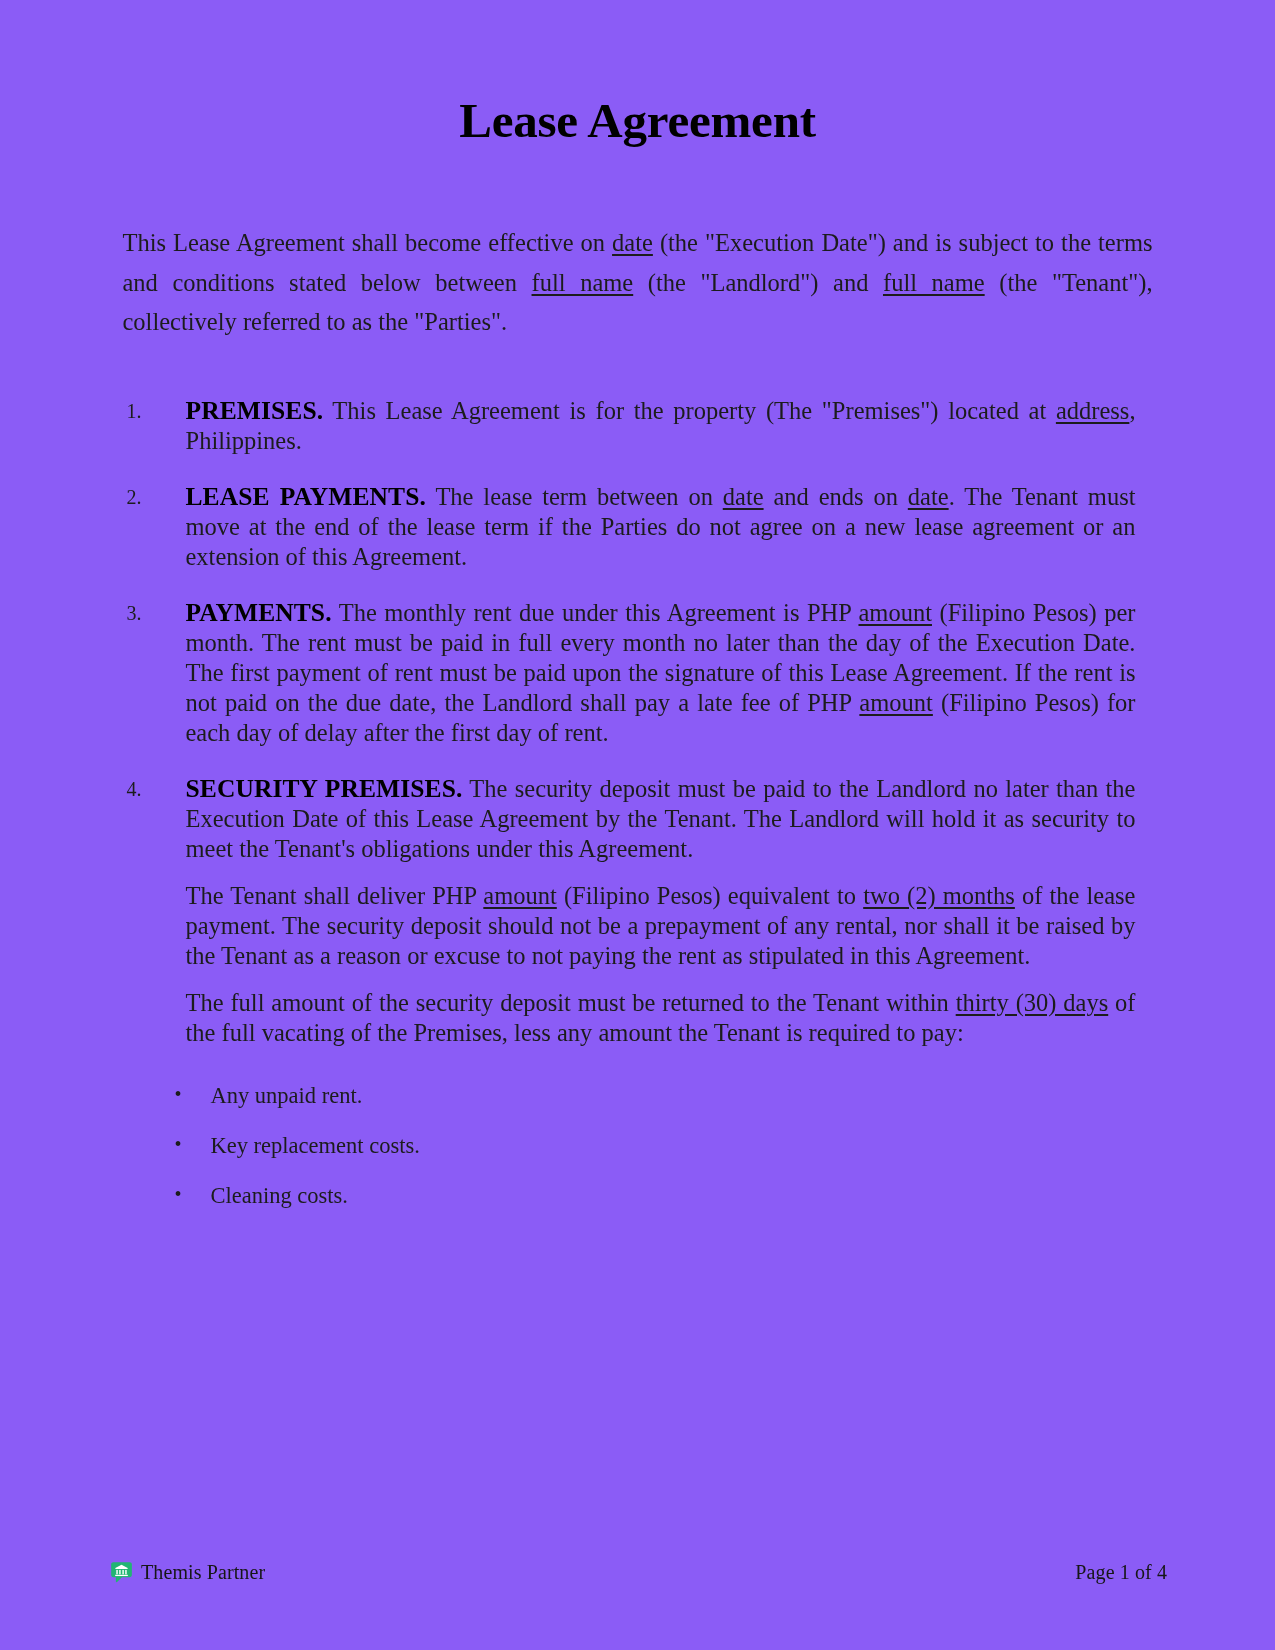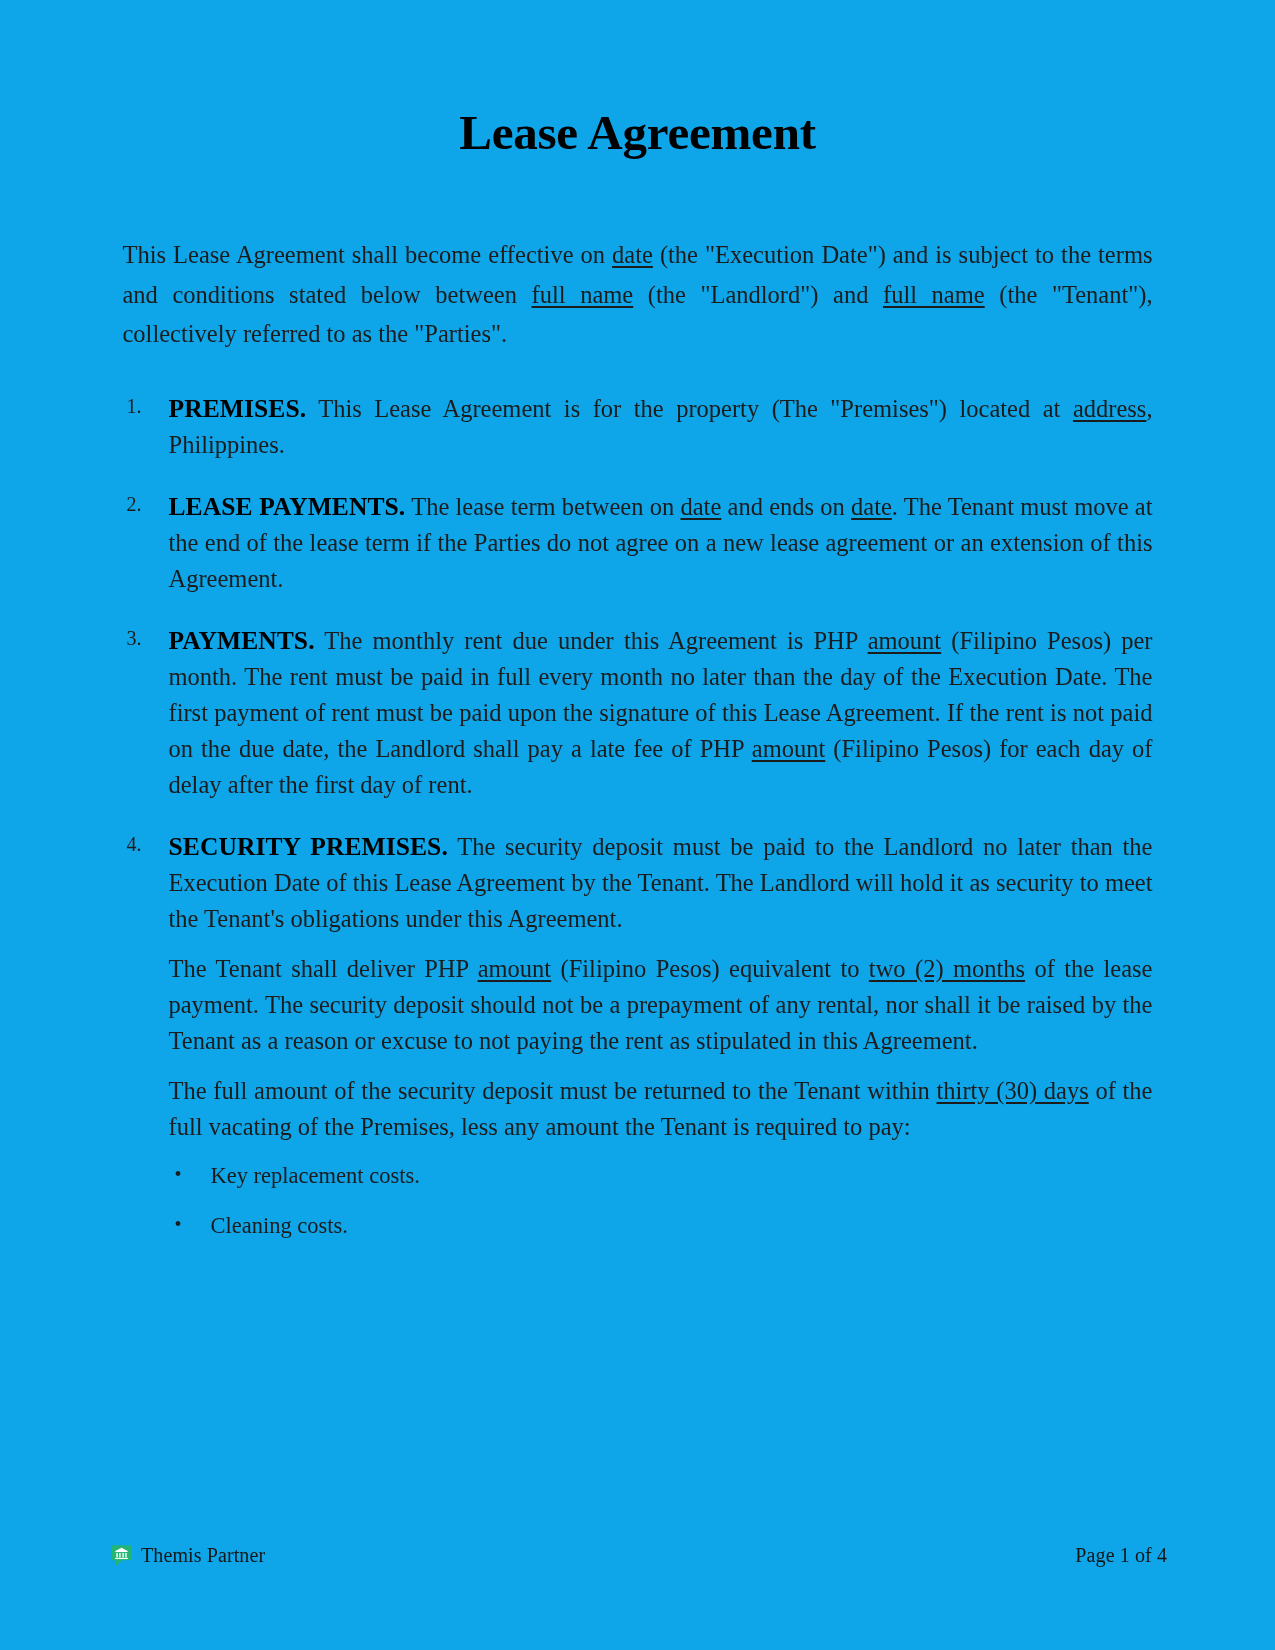--- a/index.html
+++ b/index.html
@@ -13,22 +13,22 @@
     height: 1650px;
     position: relative;
     font-family: "Liberation Serif", "DejaVu Serif", serif;
     color: #1a1a1a;
     overflow: hidden;
   }
 
   .page {
     position: absolute;
     inset: 0;
-    background: #0ea5e9;
-    padding: 16px;
+    background: #8b5cf6;
+    padding: 4px;
   }
 
   .doc-title {
     text-align: center;
     font-size: 49px;
     font-weight: bold;
     letter-spacing: -0.2px;
     margin: 0;
     padding-top: 88px;
     padding-bottom: 0;
@@ -71,24 +71,24 @@
     position: absolute;
     left: 4px;
     top: 4px;
     font-size: 20px;
     color: #1c1c1c;
     font-family: "Liberation Serif", "DejaVu Serif", serif;
   }
 
   .clause-text {
     font-size: 24.5px;
-    line-height: 36px;
+    line-height: 30px;
     text-align: justify;
     text-align-last: left;
-    margin: 0;
+    margin: 17px;
     color: #1c1c1c;
   }
 
   .clause-text + .clause-text {
     margin-top: 14px;
   }
 
   .clause-head {
     font-weight: bold;
     font-size: 25.5px;
@@ -123,21 +123,21 @@
     left: 6px;
     top: -2px;
     font-size: 20px;
     color: #1c1c1c;
   }
 
   .footer {
     position: absolute;
     left: 0;
     right: 0;
-    bottom: 75px;
+    bottom: 58px;
     height: 40px;
     padding: 0 108px 0 110px;
     display: flex;
     align-items: center;
     justify-content: space-between;
   }
 
   .brand {
     display: flex;
     align-items: center;
@@ -188,20 +188,21 @@
       </li>
 
       <li>
         <p class="clause-text"><span class="clause-head">SECURITY PREMISES.</span><span> The security deposit must be paid to the Landlord no later than the Execution Date of this Lease Agreement by the Tenant. The Landlord will hold it as security to meet the Tenant's obligations under this Agreement.</span></p>
 
         <p class="clause-text"><span>The Tenant shall deliver PHP </span><span class="fill">amount</span><span> (Filipino Pesos) equivalent to </span><span class="fill">two (2) months</span><span> of the lease payment. The security deposit should not be a prepayment of any rental, nor shall it be raised by the Tenant as a reason or excuse to not paying the rent as stipulated in this Agreement.</span></p>
 
         <p class="clause-text"><span>The full amount of the security deposit must be returned to the Tenant within </span><span class="fill">thirty (30) days</span><span> of the full vacating of the Premises, less any amount the Tenant is required to pay:</span></p>
 
         <ul class="sub-bullets">
+          <li><span>Any unpaid rent.</span></li>
           <li><span>Key replacement costs.</span></li>
           <li><span>Cleaning costs.</span></li>
         </ul>
       </li>
 
     </ol>
   </div>
 
   <div class="footer">
     <div class="brand">

